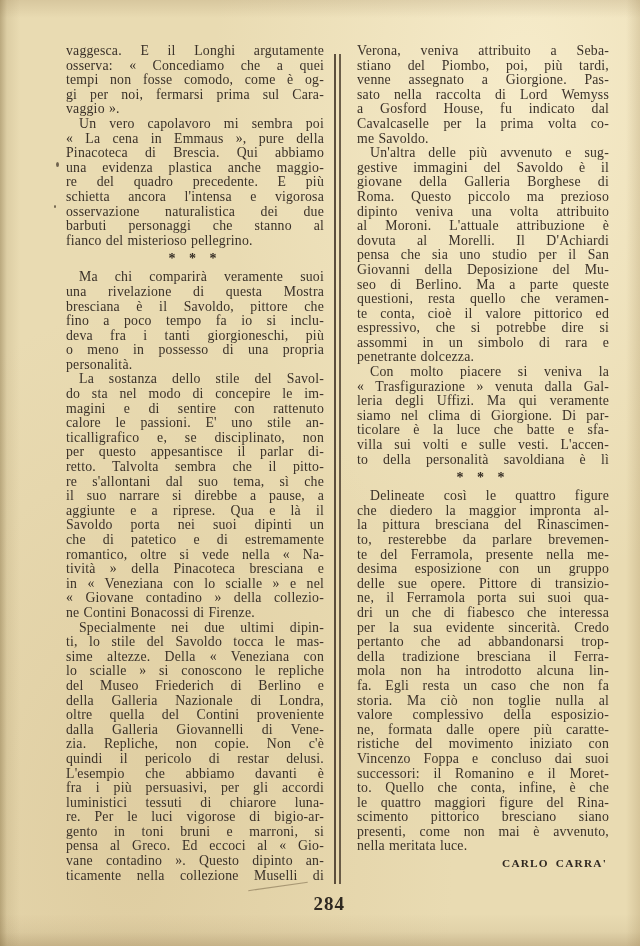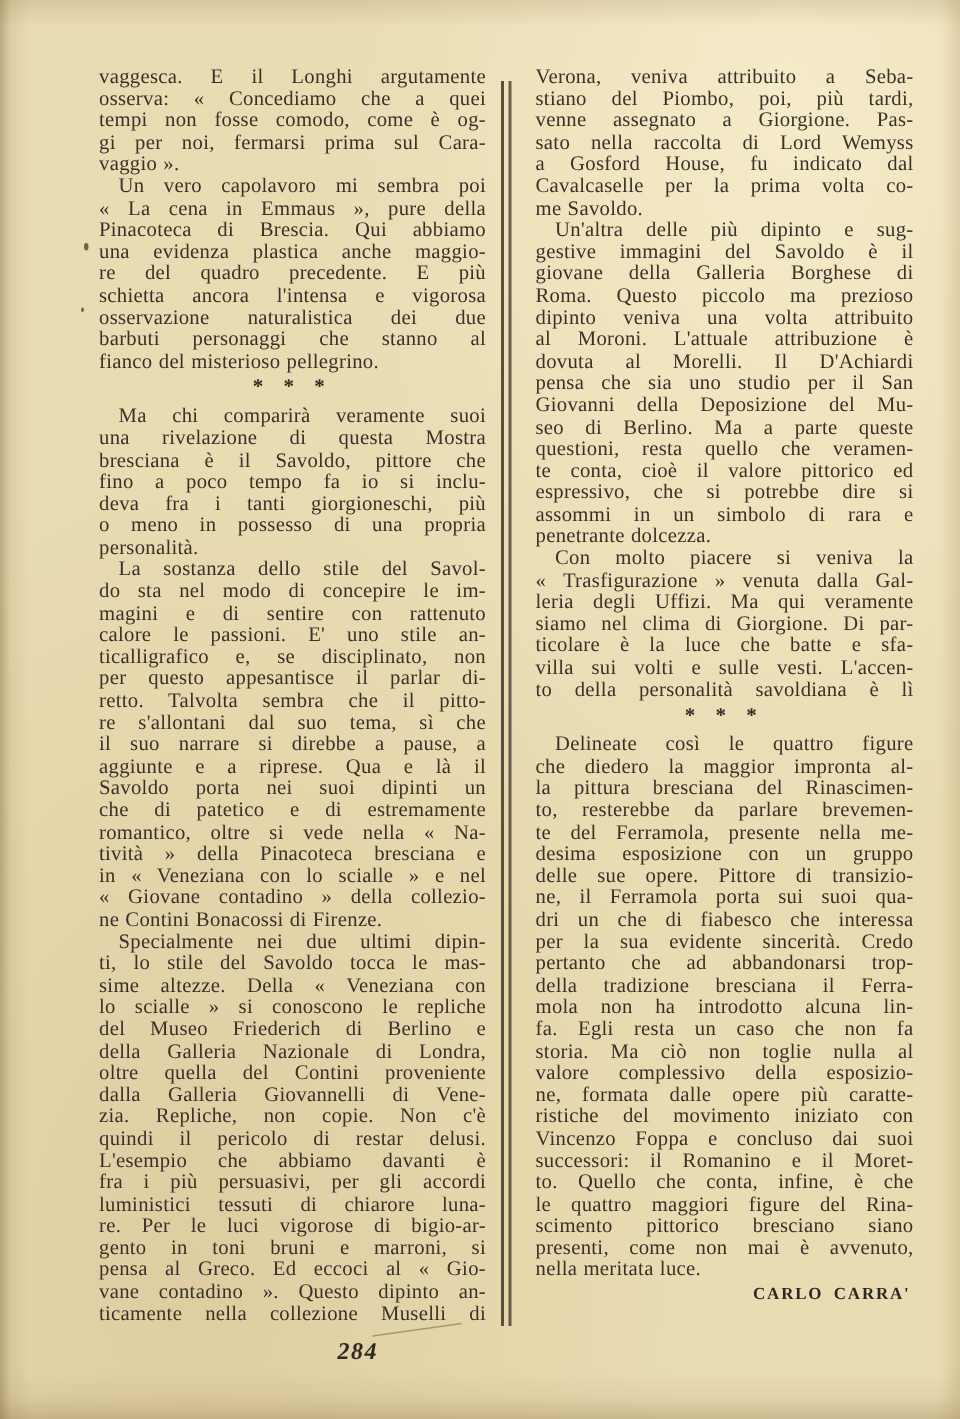--- a/index.html
+++ b/index.html
@@ -77,26 +77,25 @@
     font-weight: bold;
     letter-spacing: 1.2px;
     word-spacing: 3px;
     color: #2f2821;
   }
   .page-number {
     position: absolute;
     top: 893px;
     left: 225px;
     width: 120px;
-    text-align: left;
-    font-size: 16px;
+    text-align: right;
+    font-size: 19px;
     font-weight: bold;
     letter-spacing: 1px;
     color: #2e2820;
-    font-style: italic;
   }
   .speck {
     position: absolute;
     background: rgba(60,48,35,0.7);
     border-radius: 50%;
   }
   .speck.s1 { left: 56px; top: 162px; width: 3px; height: 5px; }
   .speck.s2 { left: 54px; top: 205px; width: 2px; height: 3px; }
   .scratch {
     position: absolute;
@@ -176,21 +175,21 @@
       </div>
     <div class="divider"></div>
     <div class="column right">
         <div class="line">Verona, veniva attribuito a Seba-</div>
         <div class="line">stiano del Piombo, poi, più tardi,</div>
         <div class="line">venne assegnato a Giorgione. Pas-</div>
         <div class="line">sato nella raccolta di Lord Wemyss</div>
         <div class="line">a Gosford House, fu indicato dal</div>
         <div class="line">Cavalcaselle per la prima volta co-</div>
         <div class="line endline">me Savoldo.</div>
-        <div class="line indent">Un'altra delle più dipinto e sug-</div>
+        <div class="line indent">Un'altra delle più avvenuto e sug-</div>
         <div class="line">gestive immagini del Savoldo è il</div>
         <div class="line">giovane della Galleria Borghese di</div>
         <div class="line">Roma. Questo piccolo ma prezioso</div>
         <div class="line">dipinto veniva una volta attribuito</div>
         <div class="line">al Moroni. L'attuale attribuzione è</div>
         <div class="line">dovuta al Morelli. Il D'Achiardi</div>
         <div class="line">pensa che sia uno studio per il San</div>
         <div class="line">Giovanni della Deposizione del Mu-</div>
         <div class="line">seo di Berlino. Ma a parte queste</div>
         <div class="line">questioni, resta quello che veramen-</div>

